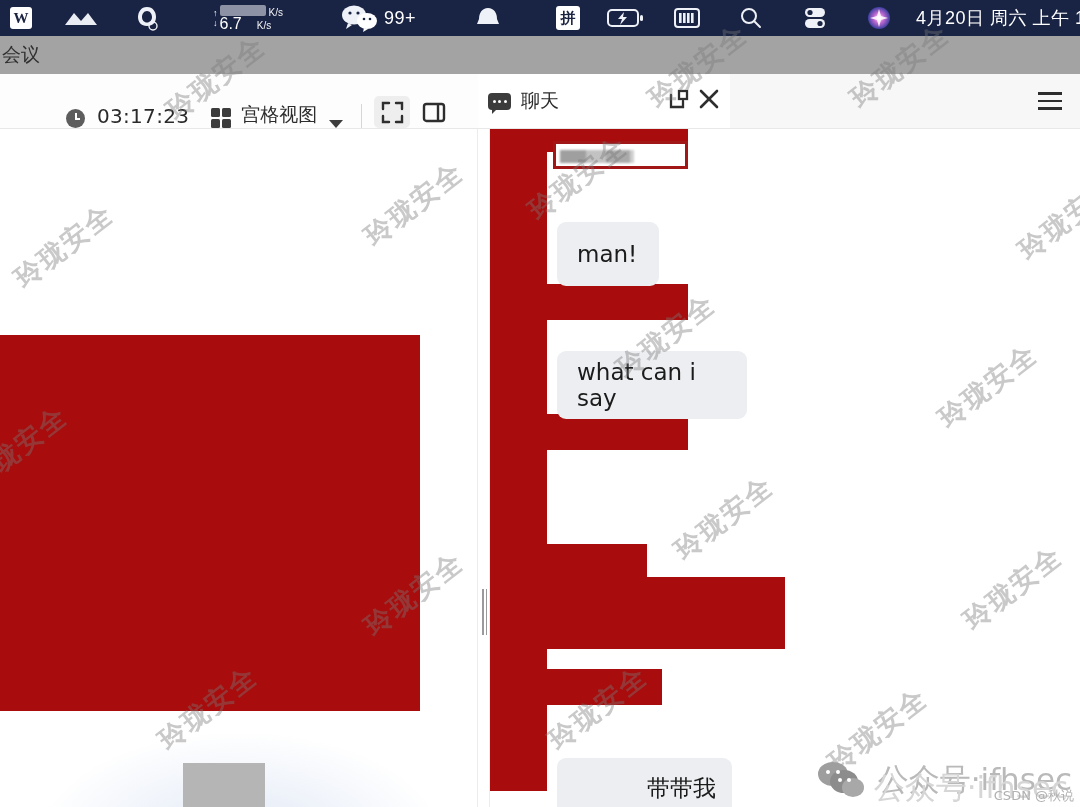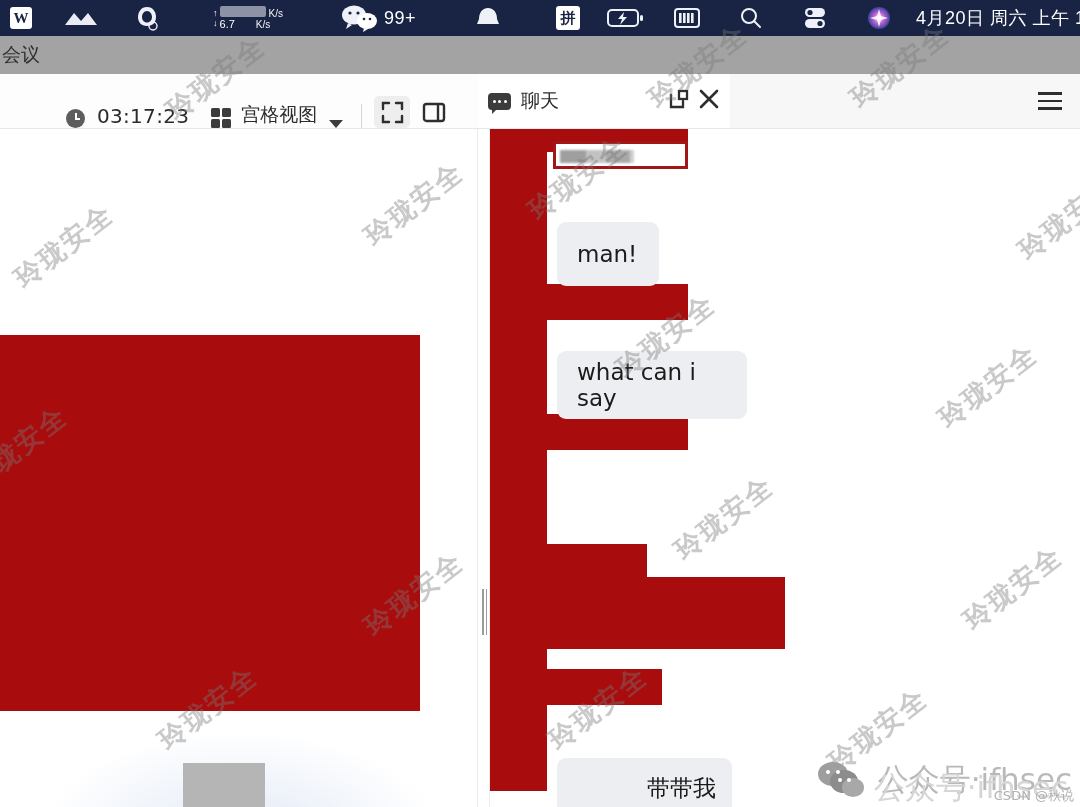--- a/index.html
+++ b/index.html
@@ -82,21 +82,21 @@
     display: flex;
     align-items: baseline;
   }
   .net-bar {
     display: inline-block;
     width: 46px; height: 11px;
     background: #8d93a5;
     border-radius: 2px;
     margin-right: 3px;
   }
-  .net-num { font-size: 11px; font-weight: 500; margin-right: 21px;}
+  .net-num { font-size: 16px; font-weight: 500; margin-right: 15px;}
   .net-unit { font-size: 10px; opacity: .95;}
   .badge99 {
     font-size: 18px;
     font-weight: 500;
     margin-left: 4px;
     letter-spacing: .5px;
   }
   .pinyin-ico {
     width: 24px; height: 24px;
     background: #ffffff;

